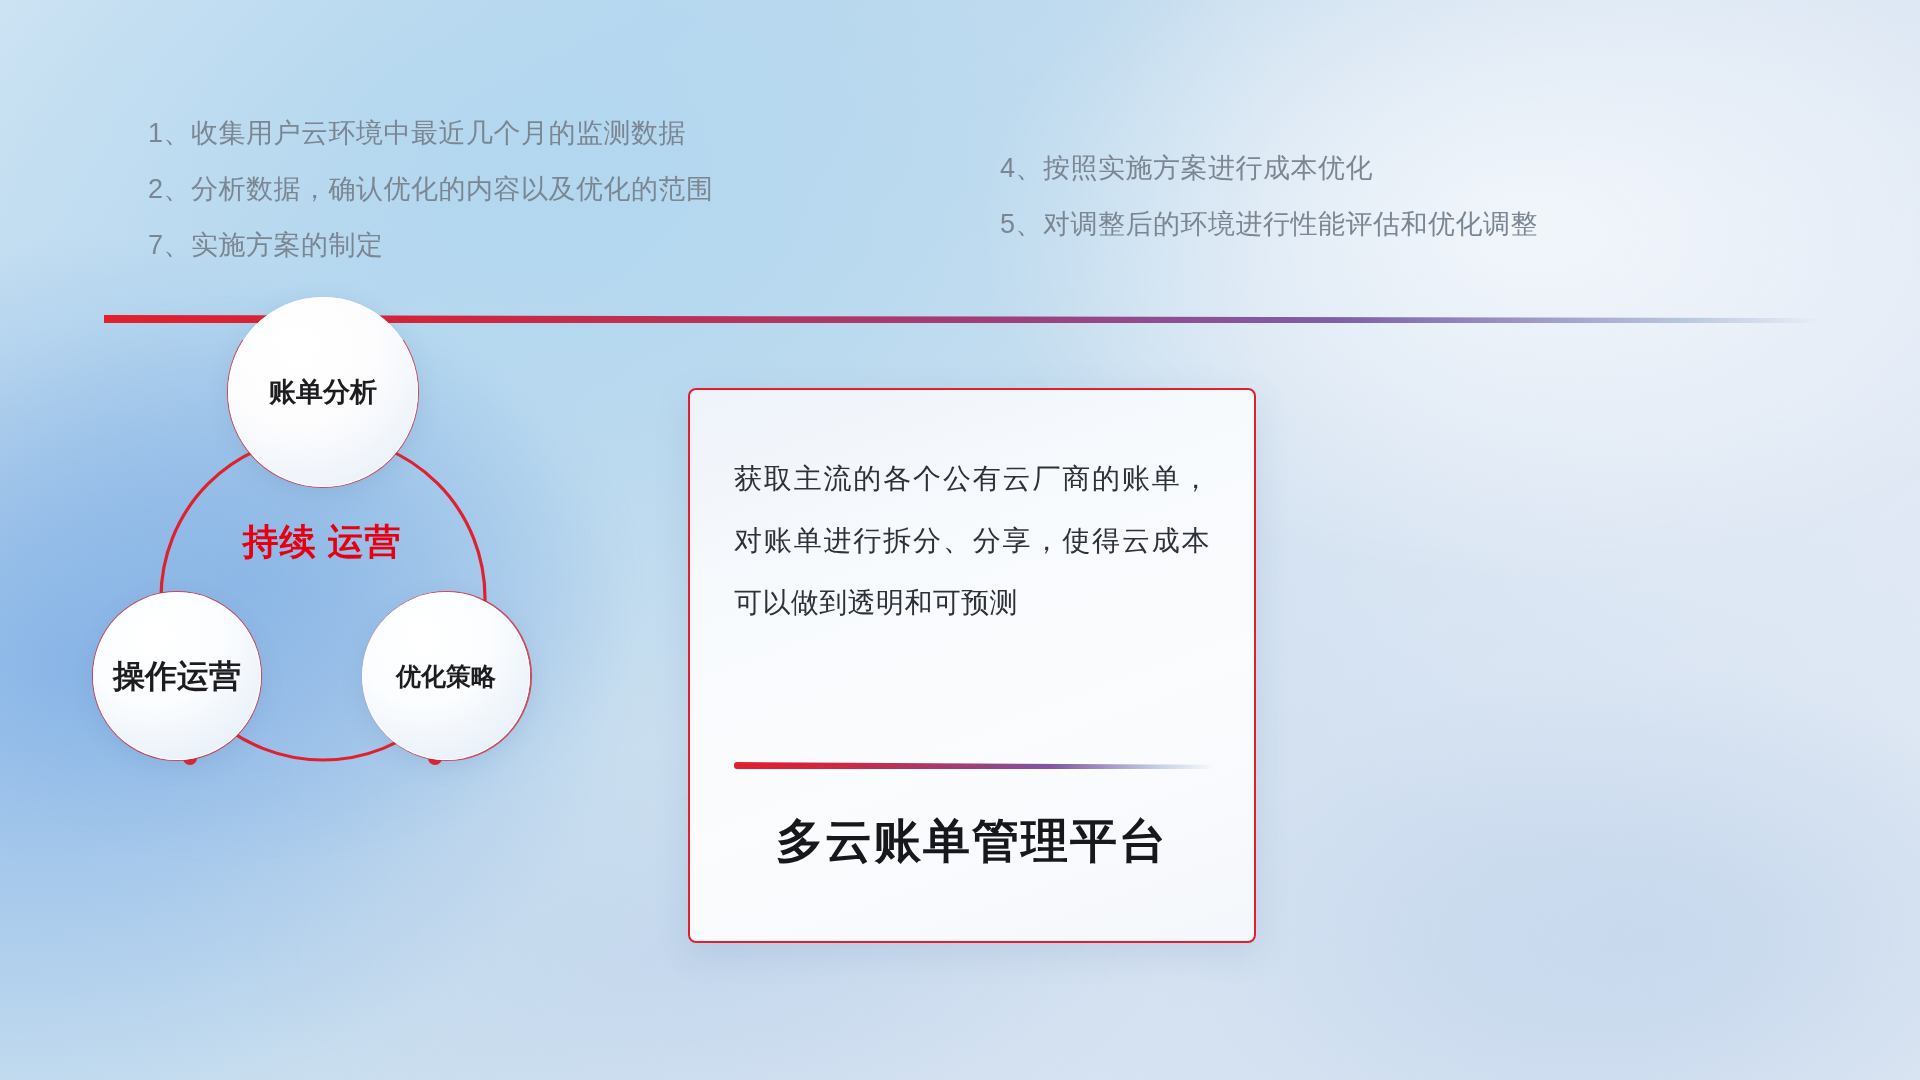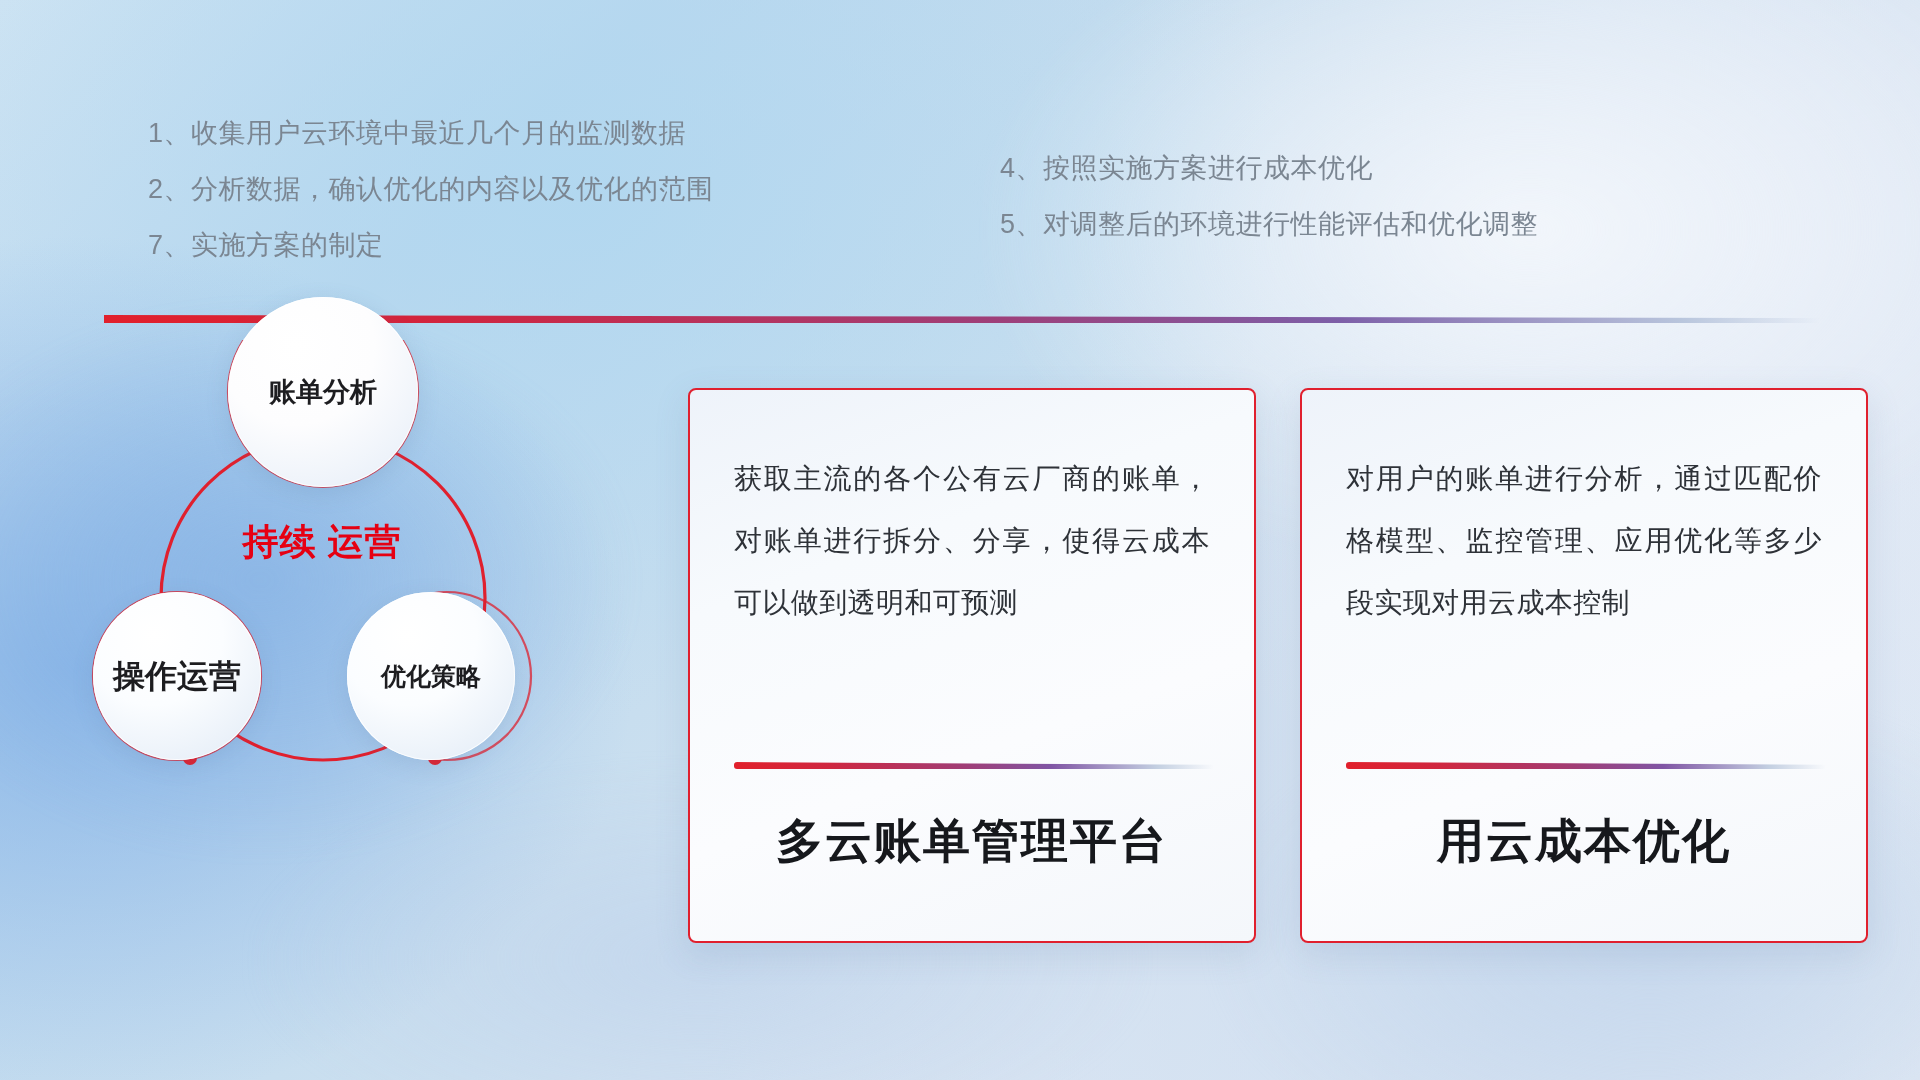--- a/index.html
+++ b/index.html
@@ -116,21 +116,21 @@
     box-shadow: 0 6px 22px rgba(90,120,160,0.18), inset 0 0 0 1px rgba(255,255,255,0.85);
   }
   #bubble-left {
     left: 13px; top: 252px;
     width: 168px; height: 168px;
     font-size: 32px;
     background: radial-gradient(circle at 36% 26%, #ffffff 0%, #fbfdff 42%, #eaf1f9 78%, #dde8f5 100%);
     box-shadow: 0 6px 22px rgba(90,120,160,0.16), inset 0 0 0 1px rgba(255,255,255,0.85);
   }
   #bubble-right {
-    left: 267px; top: 252px;
+    left: 282px; top: 252px;
     width: 168px; height: 168px;
     font-size: 25px;
     background: radial-gradient(circle at 36% 26%, #ffffff 0%, #fbfdff 42%, #eaf1f9 78%, #dde8f5 100%);
     box-shadow: 0 6px 22px rgba(90,120,160,0.16), inset 0 0 0 1px rgba(255,255,255,0.85);
   }
   #venn-center-label {
     position: absolute;
     left: 152px; top: 180px;
     width: 180px;
     text-align: center;
@@ -246,19 +246,14 @@
       <span>运营</span>
     </div>
   </div>
 
   <div class="card" id="card-1">
     <div class="card-body">获取主流的各个公有云厂商的账单，对账单进行拆分、分享，使得云成本可以做到透明和可预测</div>
     <div class="card-rule"></div>
     <div class="card-title">多云账单管理平台</div>
   </div>
 
-  <div class="card" id="card-2">
-    <div class="card-body">对用户的账单进行分析，通过匹配价格模型、监控管理、应用优化等多少段实现对用云成本控制</div>
-    <div class="card-rule"></div>
-    <div class="card-title">用云成本优化</div>
-  </div>
 
 </div>
 
 </body></html>

